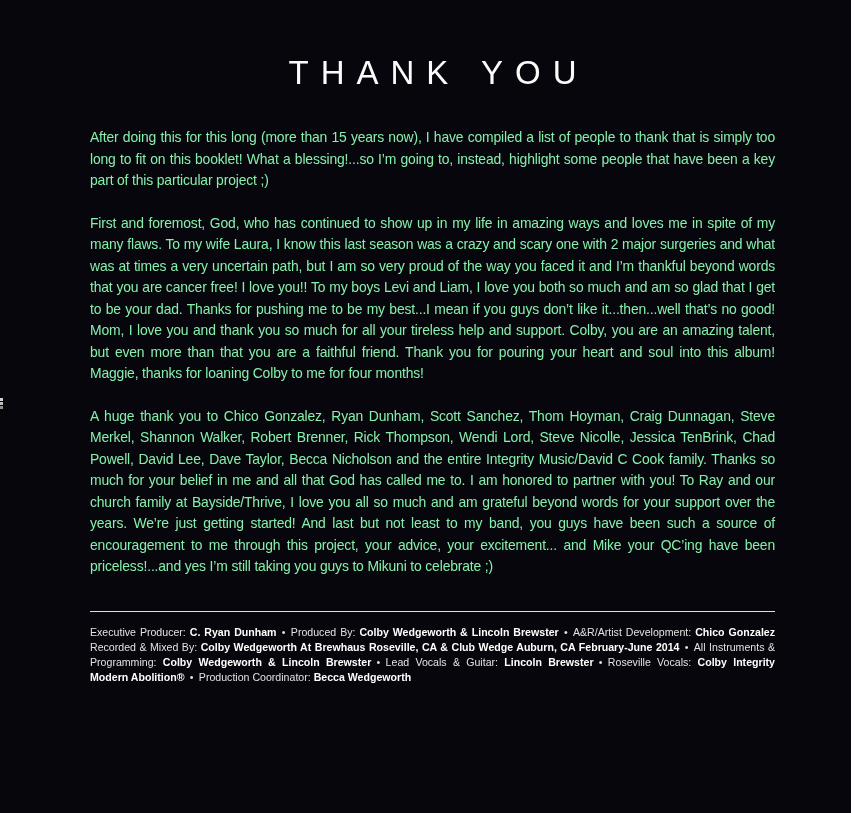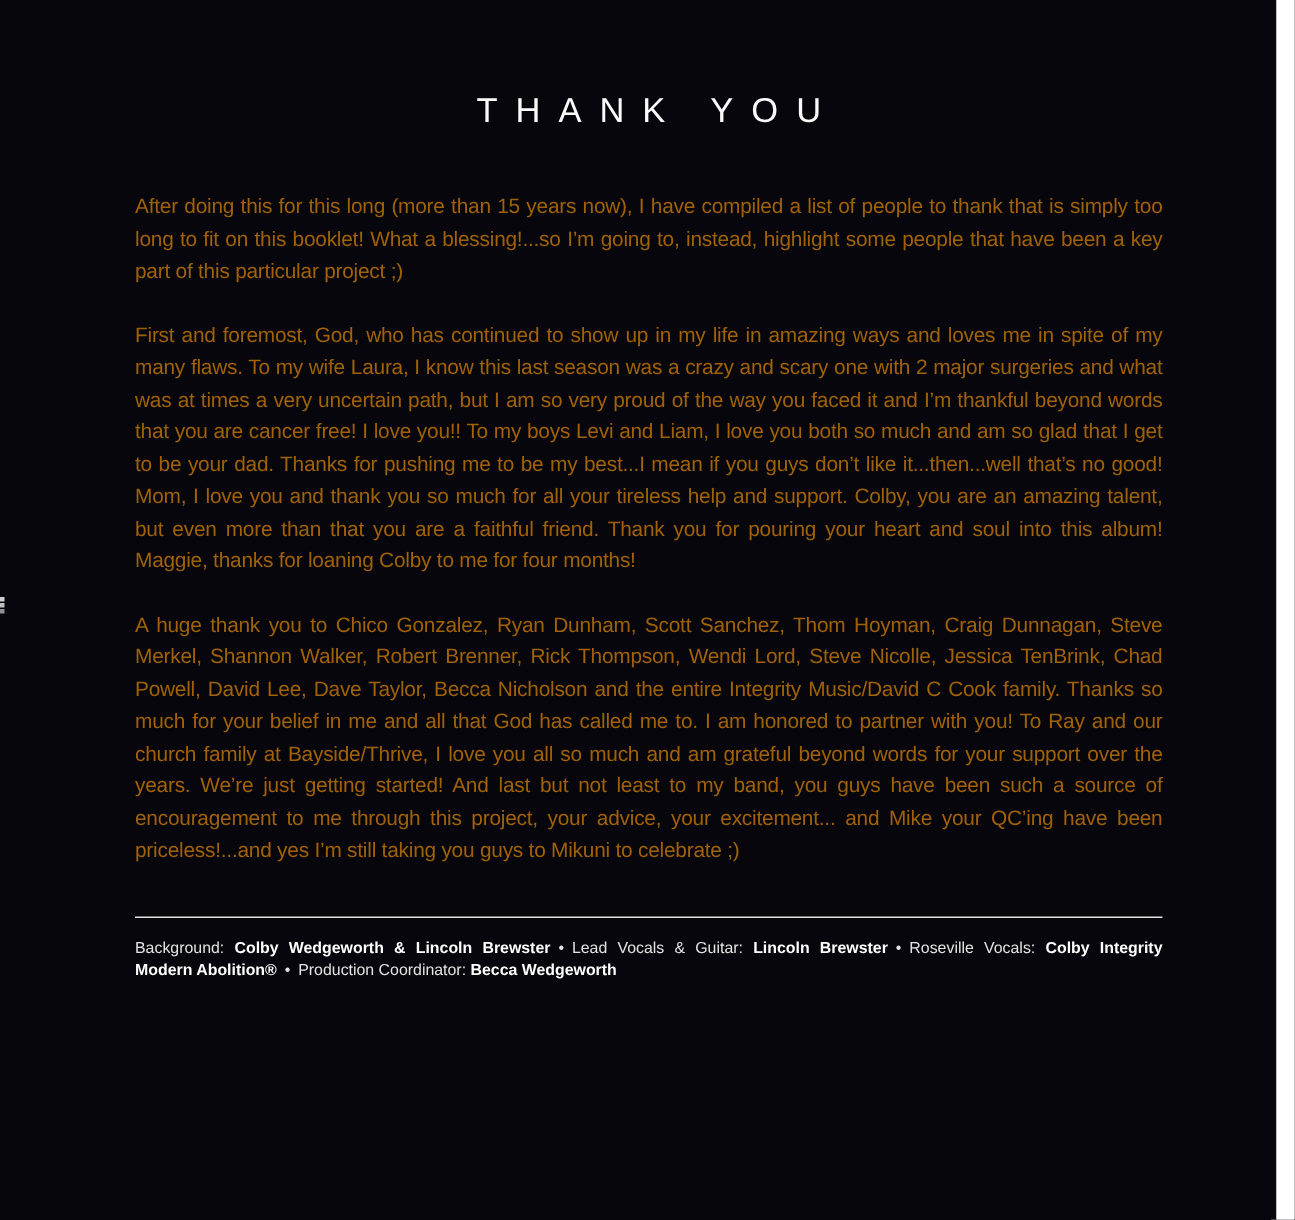--- a/index.html
+++ b/index.html
@@ -20,35 +20,35 @@
     position: absolute; right: 0; top: 0;
     width: 12px; height: 813px;
     background: #ffffff;
   }
   .content {
     position: absolute; left: 90px; top: 0;
     width: 685px;
   }
   .title {
     margin: 55px 0 36px 0;
-    font-size: 23px;
+    font-size: 33px;
     line-height: 36px;
     font-weight: 100;
     letter-spacing: 12px;
     padding-left: 12px; 
     text-align: center;
     color: #fbfbfb;
   }
   .para {
     margin: 0 0 21px 0;
     font-size: 13.9px;
     line-height: 21.5px;
     letter-spacing: -0.15px;
     text-align: justify;
-    color: #a16207;
+    color: #86efac;
   }
   .divider {
     border: none;
     border-top: 1px solid #e0e0e0;
     margin: 33px 0 0 0;
     width: 100%;
   }
   .credits {
     margin-top: 13px;
     font-size: 10.6px;
@@ -82,18 +82,20 @@
   <div class="edge-mark"></div>
   <div class="content">
     <h1 class="title">THANK YOU</h1>
     <div>
       <p class="para">After doing this for this long (more than 15 years now), I have compiled a list of people to thank that is simply too long to fit on this booklet! What a blessing!...so I’m going to, instead, highlight some people that have been a key part of this particular project ;)</p>
       <p class="para">First and foremost, God, who has continued to show up in my life in amazing ways and loves me in spite of my many flaws. To my wife Laura, I know this last season was a crazy and scary one with 2 major surgeries and what was at times a very uncertain path, but I am so very proud of the way you faced it and I’m thankful beyond words that you are cancer free! I love you!! To my boys Levi and Liam, I love you both so much and am so glad that I get to be your dad. Thanks for pushing me to be my best...I mean if you guys don’t like it...then...well that’s no good! Mom, I love you and thank you so much for all your tireless help and support. Colby, you are an amazing talent, but even more than that you are a faithful friend. Thank you for pouring your heart and soul into this album! Maggie, thanks for loaning Colby to me for four months!</p>
       <p class="para">A huge thank you to Chico Gonzalez, Ryan Dunham, Scott Sanchez, Thom Hoyman, Craig Dunnagan, Steve Merkel, Shannon Walker, Robert Brenner, Rick Thompson, Wendi Lord, Steve Nicolle, Jessica TenBrink, Chad Powell, David Lee, Dave Taylor, Becca Nicholson and the entire Integrity Music/David C Cook family. Thanks so much for your belief in me and all that God has called me to. I am honored to partner with you! To Ray and our church family at Bayside/Thrive, I love you all so much and am grateful beyond words for your support over the years. We’re just getting started! And last but not least to my band, you guys have been such a source of encouragement to me through this project, your advice, your excitement... and Mike your QC’ing have been priceless!...and yes I’m still taking you guys to Mikuni to celebrate ;)</p>
     </div>
     <hr class="divider">
     <div class="credits">
-        <div class="credit-line"><span>Background: </span><span class="b">Colby Wedgeworth &amp; Lincoln Brewster</span><span> • Lead Vocals &amp; Guitar: </span><span class="b">Lincoln Brewster</span><span> • Roseville Vocals: </span><span class="b">Colby Integrity</span></div>
+        <div class="credit-line"><span>Executive Producer: </span><span class="b">C. Ryan Dunham</span><span> • Produced By: </span><span class="b">Colby Wedgeworth &amp; Lincoln Brewster</span><span> • A&amp;R/Artist Development: </span><span class="b">Chico Gonzalez</span></div>
+        <div class="credit-line"><span>Recorded &amp; Mixed By: </span><span class="b">Colby Wedgeworth At Brewhaus Roseville, CA &amp; Club Wedge Auburn, CA February-June 2014</span><span> • All Instruments &amp;</span></div>
+        <div class="credit-line"><span>Programming: </span><span class="b">Colby Wedgeworth &amp; Lincoln Brewster</span><span> • Lead Vocals &amp; Guitar: </span><span class="b">Lincoln Brewster</span><span> • Roseville Vocals: </span><span class="b">Colby Integrity</span></div>
         <div class="credit-line last"><span class="b">Modern Abolition®</span><span> • Production Coordinator: </span><span class="b">Becca Wedgeworth</span></div>
       </div>
   </div>
 </div>
 <div class="edge-strip"></div>
 
 </body></html>

